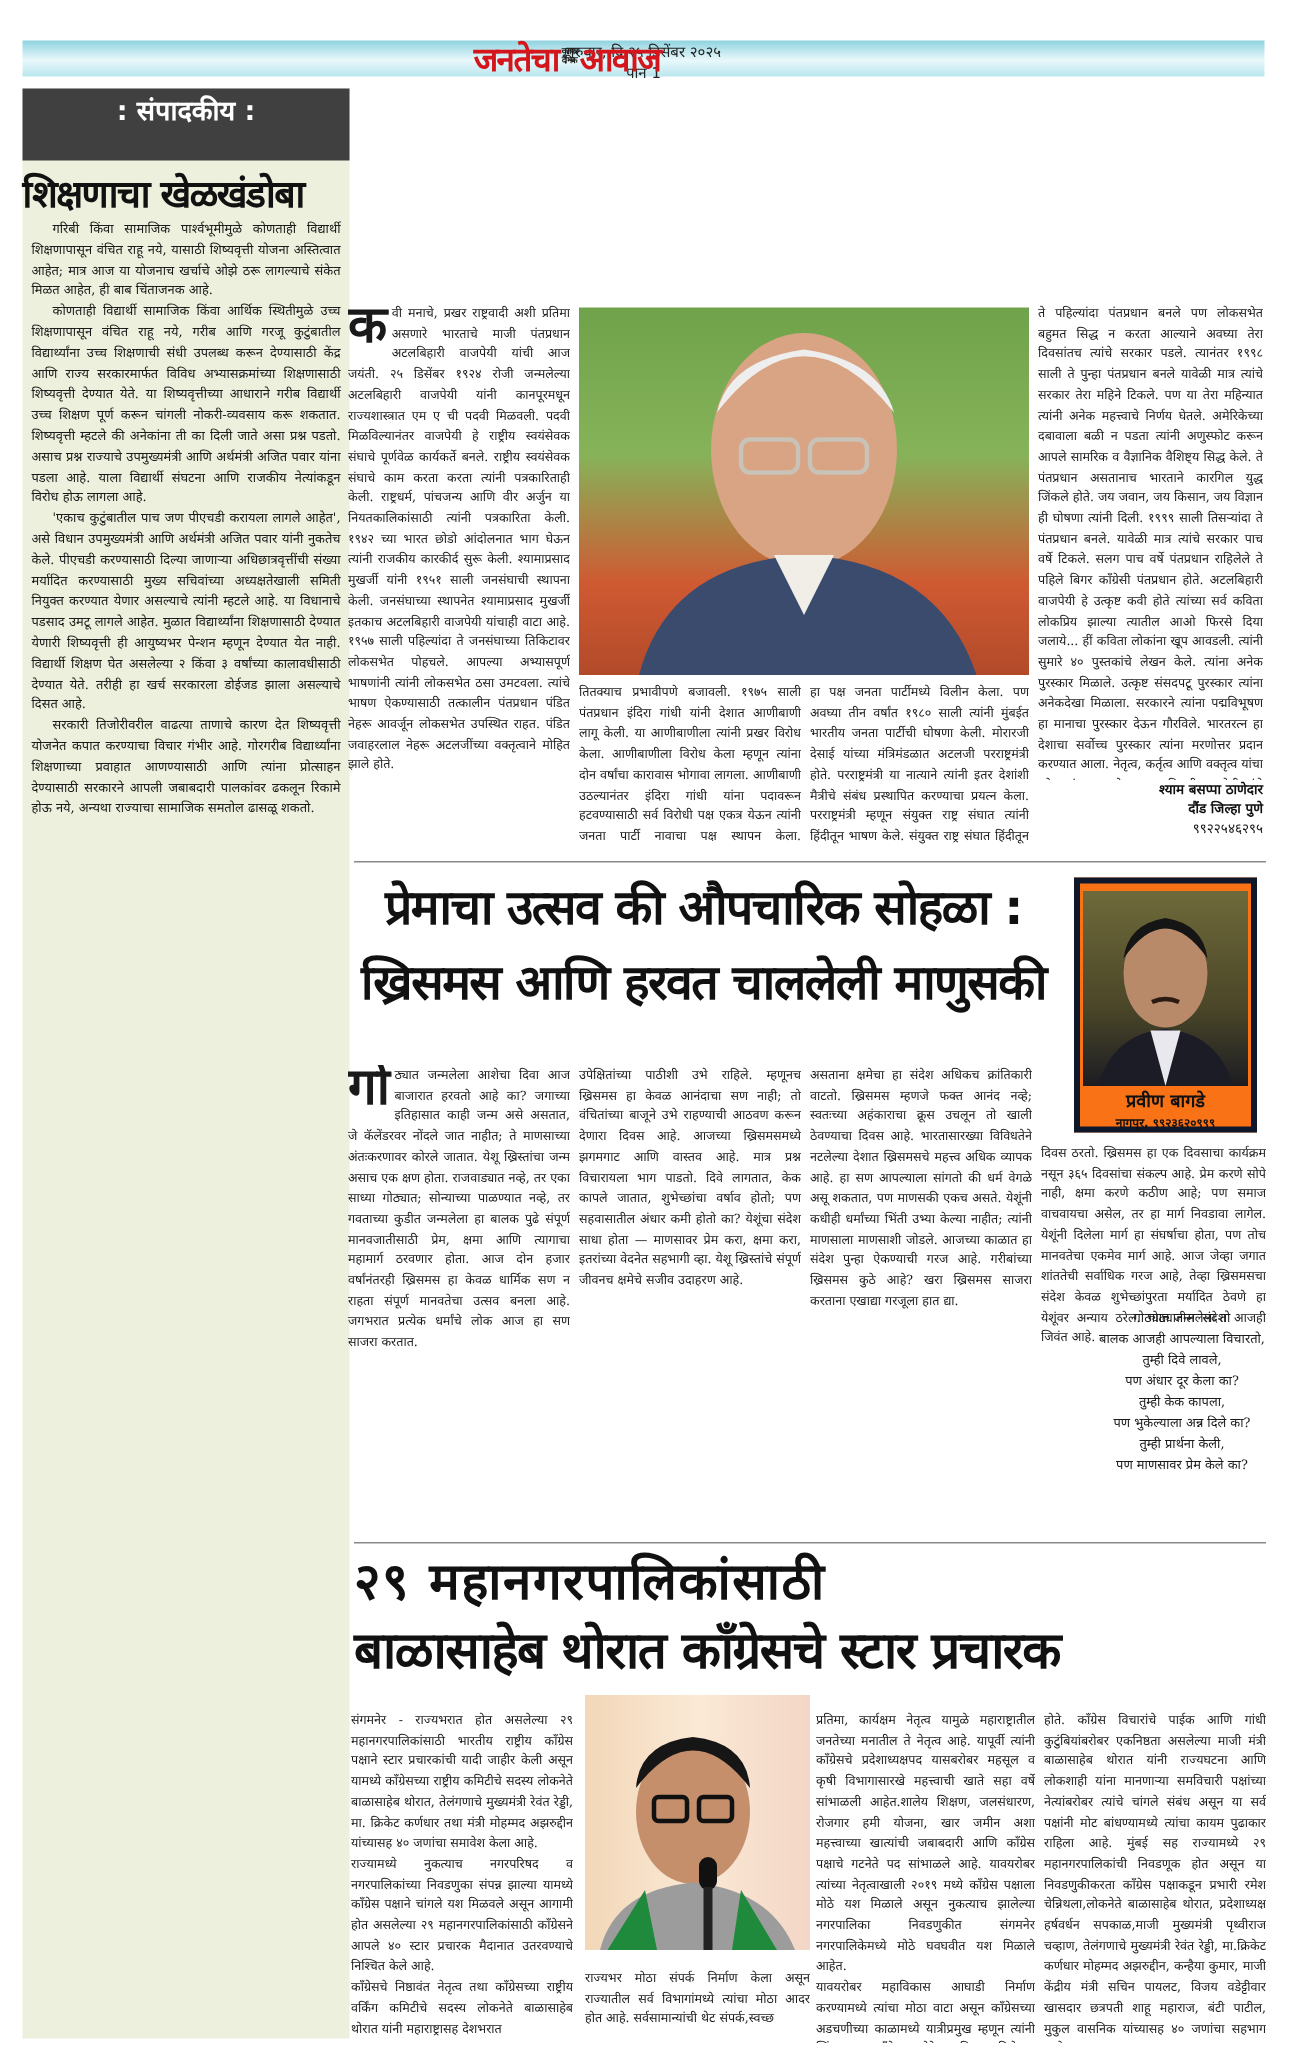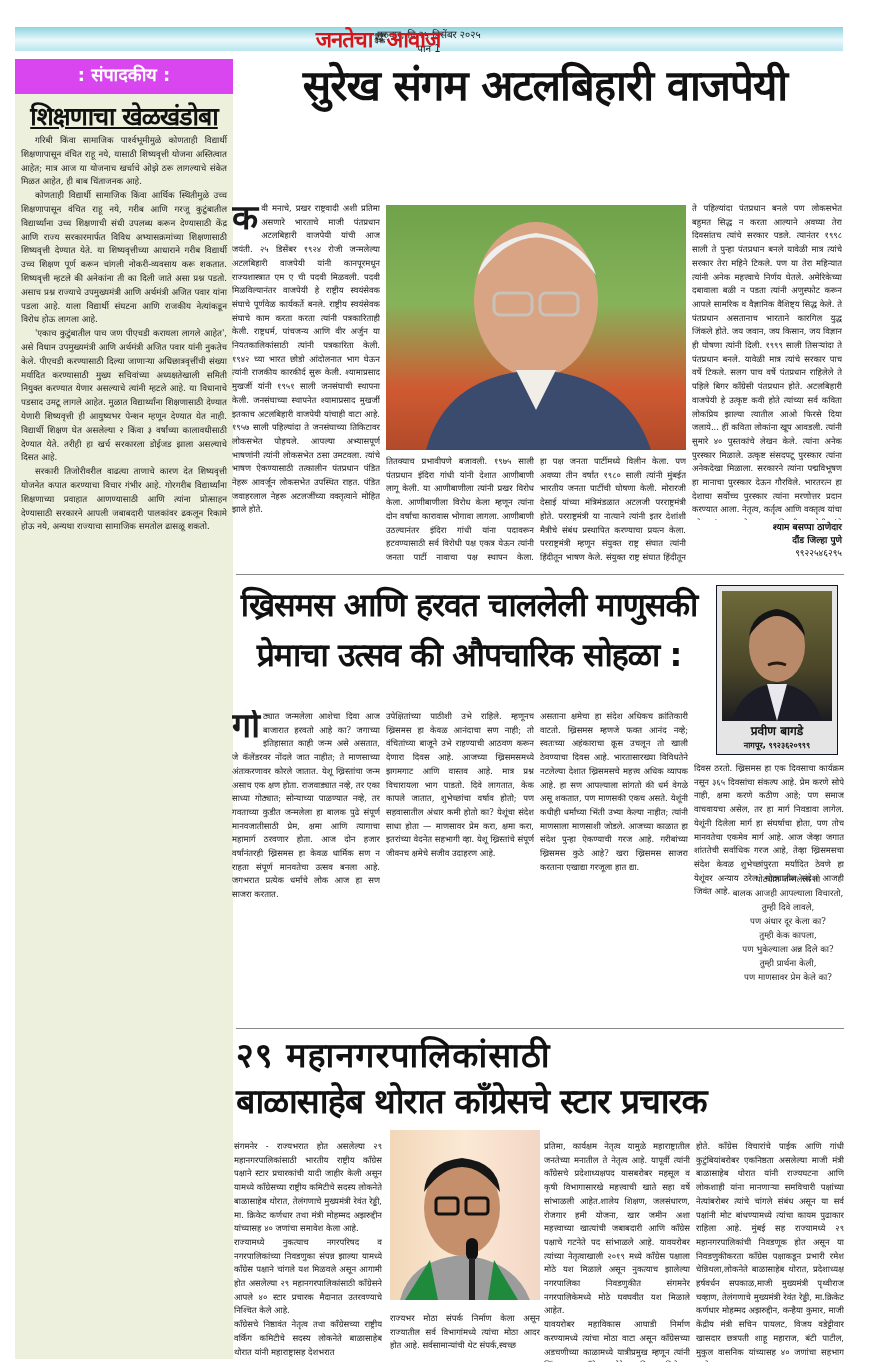--- a/index.html
+++ b/index.html
@@ -7,37 +7,37 @@
   .masthead { position: absolute; left: 15px; top: 27px; width: 828px; height: 24px;
     background: linear-gradient(to bottom, #8fd3e0 0%, #e9f8fb 55%, #b9e6ee 100%);
     display: flex; align-items: center; justify-content: space-between; padding: 0 6px; flex-direction: column; }
   .masthead .date { font-size: 10px; color: #222; }
   .masthead .page { font-size: 10px; color: #222; }
   .logo { position: absolute; left: 228px; top: 24px; height: 28px; display: flex; align-items: center; justify-content: center; font-family: Liberation Sans, sans-serif; font-weight: bold; font-size: 22px; color: #d4161c; letter-spacing: -1px; width: 300px; }
   .logo .mid { font-size: 6px; color: #222; margin: 0 2px; width: 10px; line-height: 6px; }
 
   
   .editorial { position: absolute; left: 15px; top: 59px; width: 218px; height: 1300px; background: #ecf0dc; }
-  .ed-banner { background: #d946ef; color: #fff; font-size: 18px; font-weight: bold; text-align: center; height: 35px; line-height: 32px; }
-  .ed-title { font-size: 25px; font-weight: bold; text-align: center; padding: 4px 0 2px; letter-spacing: -1px; text-decoration: underline; }
+  .ed-banner { background: #404040; color: #fff; font-size: 18px; font-weight: bold; text-align: center; height: 48px; line-height: 32px; }
+  .ed-title { font-size: 25px; font-weight: bold; text-align: left; padding: 4px 0 2px; letter-spacing: -1px; }
   .ed-body { font-family: "DejaVu Serif", serif; font-size: 8.6px; line-height: 13.8px; text-align: justify; padding: 0 6px; color: #1a1a1a; }
   .ed-body p { text-indent: 14px; margin-bottom: 0; }
 
   
   .h1 { position: absolute; left: 240px; top: 58px; width: 610px; text-align: center; font-weight: bold; font-size: 42px; line-height: 56px; letter-spacing: -1px; }
   .col { position: absolute; font-family: "DejaVu Serif", serif; font-size: 8.4px; line-height: 13.7px; text-align: justify; color: #1a1a1a; overflow: hidden; }
   .dropcap { float: left; font-size: 34px; line-height: 30px; font-weight: bold; margin-right: 3px; font-family: "DejaVu Sans", sans-serif; }
   .photo-atal { position: absolute; left: 386px; top: 205px; width: 300px; height: 245px; overflow: hidden;
     background: linear-gradient(to bottom, #6fa24a 0%, #86b35a 40%, #cf5a32 75%, #b24a2a 100%); }
   .sig { text-align: right; font-weight: bold; font-family: "DejaVu Sans", sans-serif; font-size: 9px; line-height: 13px; }
 
   .rule { position: absolute; height: 1px; background: #888; }
 
   .h2 { position: absolute; left: 236px; top: 580px; width: 466px; text-align: center; font-weight: bold; font-size: 32px; line-height: 50px; letter-spacing: -1px; }
-  .author-box { position: absolute; left: 716px; top: 585px; width: 122px; height: 170px; border: 1px solid #0f172a; background: #e5e5e5; }
+  .author-box { position: absolute; left: 716px; top: 585px; width: 122px; height: 170px; border: 4px solid #0f172a; background: #f97316; }
   .author-photo { width: 110px; height: 130px; margin: 5px auto 0; background: linear-gradient(to bottom, #6f6a3a 0%, #4a4628 60%, #1c1c22 100%); position: relative; overflow: hidden; }
   .author-name { text-align: center; font-weight: bold; font-size: 12px; margin-top: 1px; }
   .author-loc { text-align: center; font-size: 8px; font-weight: bold; }
   .poem { font-family: "DejaVu Serif", serif; font-size: 8.6px; line-height: 14px; padding-left: 38px; }
 
   .h3 { position: absolute; left: 236px; top: 1032px; width: 610px; text-align: left; font-weight: bold; font-size: 34px; line-height: 46px; letter-spacing: 1px; }
   .photo-thorat { position: absolute; left: 390px; top: 1130px; width: 150px; height: 170px; overflow: hidden;
     background: linear-gradient(to right, #f2d7b8 0%, #fbe9d5 50%, #f3d6c6 100%); }
 </style>
 </head>
@@ -58,21 +58,20 @@
   <div class="ed-title">शिक्षणाचा खेळखंडोबा</div>
   <div class="ed-body">
     <p>गरिबी किंवा सामाजिक पार्श्वभूमीमुळे कोणताही विद्यार्थी शिक्षणापासून वंचित राहू नये, यासाठी शिष्यवृत्ती योजना अस्तित्वात आहेत; मात्र आज या योजनाच खर्चाचे ओझे ठरू लागल्याचे संकेत मिळत आहेत, ही बाब चिंताजनक आहे.</p>
     <p>कोणताही विद्यार्थी सामाजिक किंवा आर्थिक स्थितीमुळे उच्च शिक्षणापासून वंचित राहू नये, गरीब आणि गरजू कुटुंबातील विद्यार्थ्यांना उच्च शिक्षणाची संधी उपलब्ध करून देण्यासाठी केंद्र आणि राज्य सरकारमार्फत विविध अभ्यासक्रमांच्या शिक्षणासाठी शिष्यवृत्ती देण्यात येते. या शिष्यवृत्तीच्या आधाराने गरीब विद्यार्थी उच्च शिक्षण पूर्ण करून चांगली नोकरी-व्यवसाय करू शकतात. शिष्यवृत्ती म्हटले की अनेकांना ती का दिली जाते असा प्रश्न पडतो. असाच प्रश्न राज्याचे उपमुख्यमंत्री आणि अर्थमंत्री अजित पवार यांना पडला आहे. याला विद्यार्थी संघटना आणि राजकीय नेत्यांकडून विरोध होऊ लागला आहे.</p>
     <p>'एकाच कुटुंबातील पाच जण पीएचडी करायला लागले आहेत', असे विधान उपमुख्यमंत्री आणि अर्थमंत्री अजित पवार यांनी नुकतेच केले. पीएचडी करण्यासाठी दिल्या जाणाऱ्या अधिछात्रवृत्तींची संख्या मर्यादित करण्यासाठी मुख्य सचिवांच्या अध्यक्षतेखाली समिती नियुक्त करण्यात येणार असल्याचे त्यांनी म्हटले आहे. या विधानाचे पडसाद उमटू लागले आहेत. मुळात विद्यार्थ्यांना शिक्षणासाठी देण्यात येणारी शिष्यवृत्ती ही आयुष्यभर पेन्शन म्हणून देण्यात येत नाही. विद्यार्थी शिक्षण घेत असलेल्या २ किंवा ३ वर्षांच्या कालावधीसाठी देण्यात येते. तरीही हा खर्च सरकारला डोईजड झाला असल्याचे दिसत आहे.</p>
     <p>सरकारी तिजोरीवरील वाढत्या ताणाचे कारण देत शिष्यवृत्ती योजनेत कपात करण्याचा विचार गंभीर आहे. गोरगरीब विद्यार्थ्यांना शिक्षणाच्या प्रवाहात आणण्यासाठी आणि त्यांना प्रोत्साहन देण्यासाठी सरकारने आपली जबाबदारी पालकांवर ढकलून रिकामे होऊ नये, अन्यथा राज्याचा सामाजिक समतोल ढासळू शकतो.</p>
   </div>
 </div>
 
 <div class="h1">
-  <div>सुरेख संगम अटलबिहारी वाजपेयी</div>
 </div>
 
 <div class="col" style="left:232px; top:202px; width:148px; height:360px;">
   <span class="dropcap">क</span>
   <span>वी मनाचे, प्रखर राष्ट्रवादी अशी प्रतिमा असणारे भारताचे माजी पंतप्रधान अटलबिहारी वाजपेयी यांची आज जयंती. २५ डिसेंबर १९२४ रोजी जन्मलेल्या अटलबिहारी वाजपेयी यांनी कानपूरमधून राज्यशास्त्रात एम ए ची पदवी मिळवली. पदवी मिळविल्यानंतर वाजपेयी हे राष्ट्रीय स्वयंसेवक संघाचे पूर्णवेळ कार्यकर्ते बनले. राष्ट्रीय स्वयंसेवक संघाचे काम करता करता त्यांनी पत्रकारिताही केली. राष्ट्रधर्म, पांचजन्य आणि वीर अर्जुन या नियतकालिकांसाठी त्यांनी पत्रकारिता केली. १९४२ च्या भारत छोडो आंदोलनात भाग घेऊन त्यांनी राजकीय कारकीर्द सुरू केली. श्यामाप्रसाद मुखर्जी यांनी १९५१ साली जनसंघाची स्थापना केली. जनसंघाच्या स्थापनेत श्यामाप्रसाद मुखर्जी इतकाच अटलबिहारी वाजपेयी यांचाही वाटा आहे. १९५७ साली पहिल्यांदा ते जनसंघाच्या तिकिटावर लोकसभेत पोहचले. आपल्या अभ्यासपूर्ण भाषणांनी त्यांनी लोकसभेत ठसा उमटवला. त्यांचे भाषण ऐकण्यासाठी तत्कालीन पंतप्रधान पंडित नेहरू आवर्जून लोकसभेत उपस्थित राहत. पंडित जवाहरलाल नेहरू अटलजींच्या वक्तृत्वाने मोहित झाले होते.</span>
 </div>
 
 <div class="photo-atal">
   <svg width="300" height="245" viewBox="0 0 300 245">
     <ellipse cx="150" cy="95" rx="62" ry="78" fill="#d9a483"></ellipse>
@@ -89,22 +88,22 @@
 <div class="col" style="left:692px; top:202px; width:150px; height:318px;">ते पहिल्यांदा पंतप्रधान बनले पण लोकसभेत बहुमत सिद्ध न करता आल्याने अवघ्या तेरा दिवसांतच त्यांचे सरकार पडले. त्यानंतर १९९८ साली ते पुन्हा पंतप्रधान बनले यावेळी मात्र त्यांचे सरकार तेरा महिने टिकले. पण या तेरा महिन्यात त्यांनी अनेक महत्त्वाचे निर्णय घेतले. अमेरिकेच्या दबावाला बळी न पडता त्यांनी अणुस्फोट करून आपले सामरिक व वैज्ञानिक वैशिष्ट्य सिद्ध केले. ते पंतप्रधान असतानाच भारताने कारगिल युद्ध जिंकले होते. जय जवान, जय किसान, जय विज्ञान ही घोषणा त्यांनी दिली. १९९९ साली तिसऱ्यांदा ते पंतप्रधान बनले. यावेळी मात्र त्यांचे सरकार पाच वर्षे टिकले. सलग पाच वर्षे पंतप्रधान राहिलेले ते पहिले बिगर काँग्रेसी पंतप्रधान होते. अटलबिहारी वाजपेयी हे उत्कृष्ट कवी होते त्यांच्या सर्व कविता लोकप्रिय झाल्या त्यातील आओ फिरसे दिया जलाये... हीं कविता लोकांना खूप आवडली. त्यांनी सुमारे ४० पुस्तकांचे लेखन केले. त्यांना अनेक पुरस्कार मिळाले. उत्कृष्ट संसदपटू पुरस्कार त्यांना अनेकदेखा मिळाला. सरकारने त्यांना पद्मविभूषण हा मानाचा पुरस्कार देऊन गौरविले. भारतरत्न हा देशाचा सर्वोच्च पुरस्कार त्यांना मरणोत्तर प्रदान करण्यात आला. नेतृत्व, कर्तृत्व आणि वक्तृत्व यांचा सुरेख संगम असलेल्या अटलबिहारी वाजपेयी यांचे १६ ऑगस्ट २०१८ रोजी निधन झाले. अटलबिहारी वाजपेयी यांना जयंतीनिमित्त विनम्र अभिवादन!</div>
 <div style="position:absolute; left:692px; top:521px; width:150px;">
   <div class="sig">श्याम बसप्पा ठाणेदार</div>
   <div class="sig">दौंड जिल्हा पुणे</div>
   <div class="sig" style="font-weight:normal">९९२२५४६२९५</div>
 </div>
 
 <div class="rule" style="left:236px; top:574px; width:608px;"></div>
 
 <div class="h2">
+  <div>प्रेमाचा उत्सव की औपचारिक सोहळा :</div>
   <div>ख्रिसमस आणि हरवत चाललेली माणुसकी</div>
-  <div>प्रेमाचा उत्सव की औपचारिक सोहळा :</div>
 </div>
 <div class="author-box">
   <div class="author-photo">
     <svg width="110" height="130" viewBox="0 0 110 130">
       <ellipse cx="55" cy="55" rx="28" ry="36" fill="#b88a6a"></ellipse>
       <path d="M27 45 Q55 5 83 45 Q80 22 55 18 Q30 22 27 45Z" fill="#151515"></path>
       <path d="M46 74 Q55 70 64 74" stroke="#2a1a10" stroke-width="3" fill="none"></path>
       <path d="M10 130 Q20 95 55 92 Q90 95 100 130Z" fill="#1c1c26"></path>
       <path d="M45 93 L55 130 L65 93Z" fill="#e8e8ee"></path>
     </svg>

